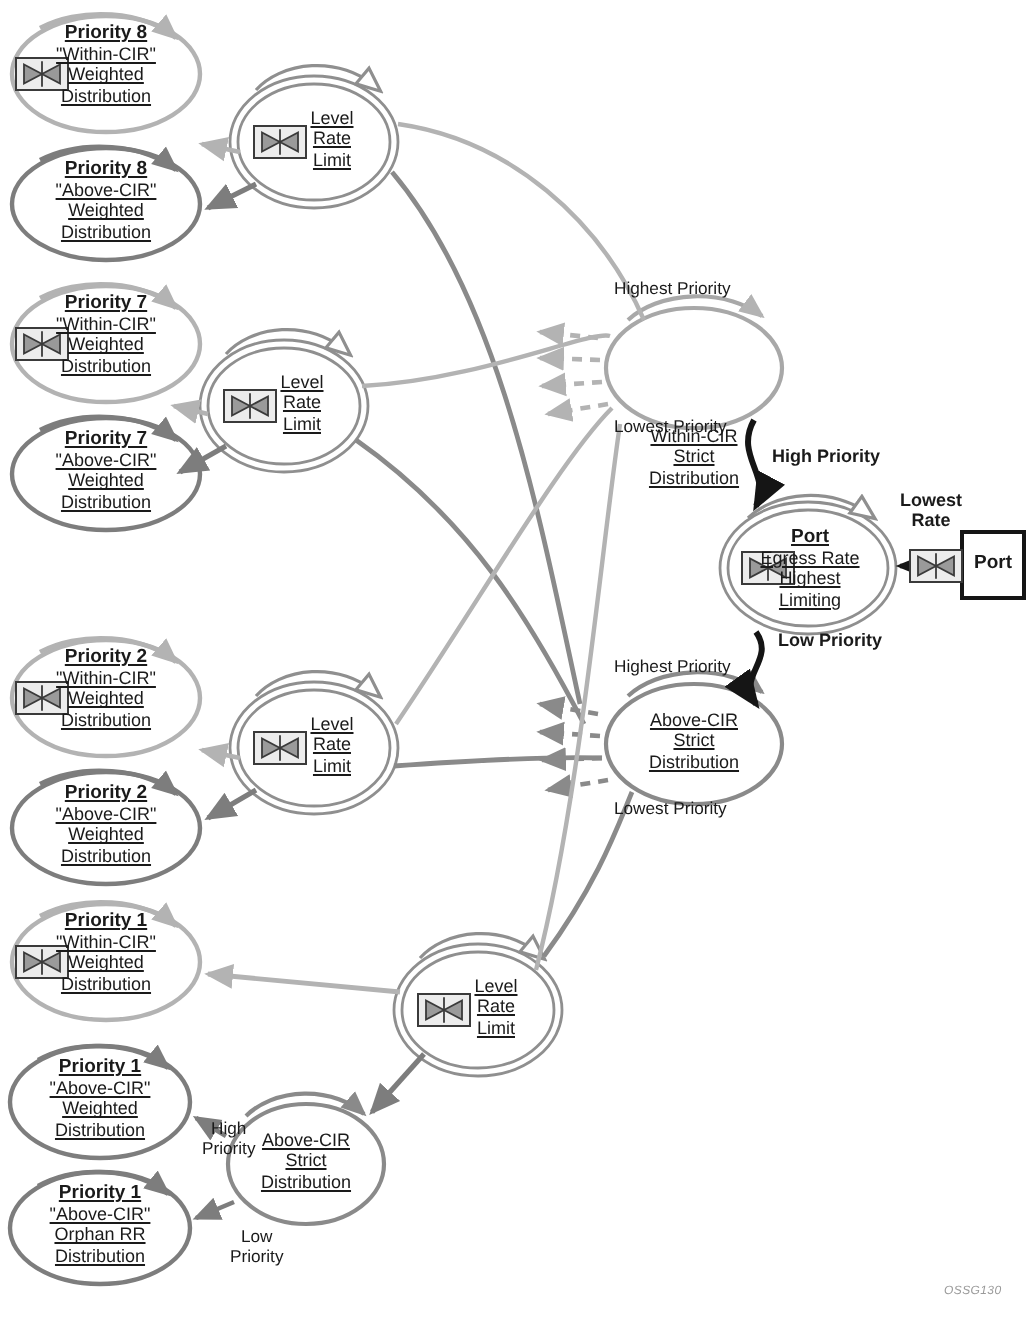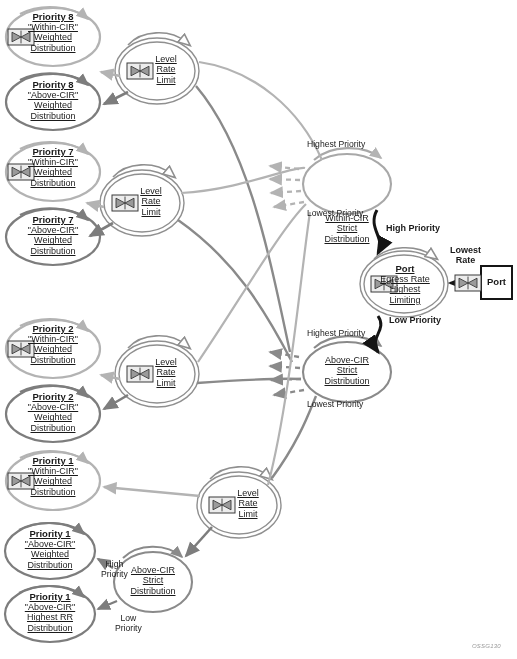--- a/index.html
+++ b/index.html
@@ -235,21 +235,21 @@
 </div>
 <div class="node-label" style="left:10px;top:528px;width:80px;">
   <div class="ttl">Priority 1</div>
   <div class="ln">"Above-CIR"</div>
   <div class="ln">Weighted</div>
   <div class="ln">Distribution</div>
 </div>
 <div class="node-label" style="left:10px;top:591px;width:80px;">
   <div class="ttl">Priority 1</div>
   <div class="ln">"Above-CIR"</div>
-  <div class="ln">Highest RR</div>
+  <div class="ln">Orphan RR</div>
   <div class="ln">Distribution</div>
 </div>
 
 <div class="node-label" style="left:140px;top:54px;width:52px;">
   <div class="ln">Level</div>
   <div class="ln">Rate</div>
   <div class="ln">Limit</div>
 </div>
 <div class="node-label" style="left:125px;top:186px;width:52px;">
   <div class="ln">Level</div>

